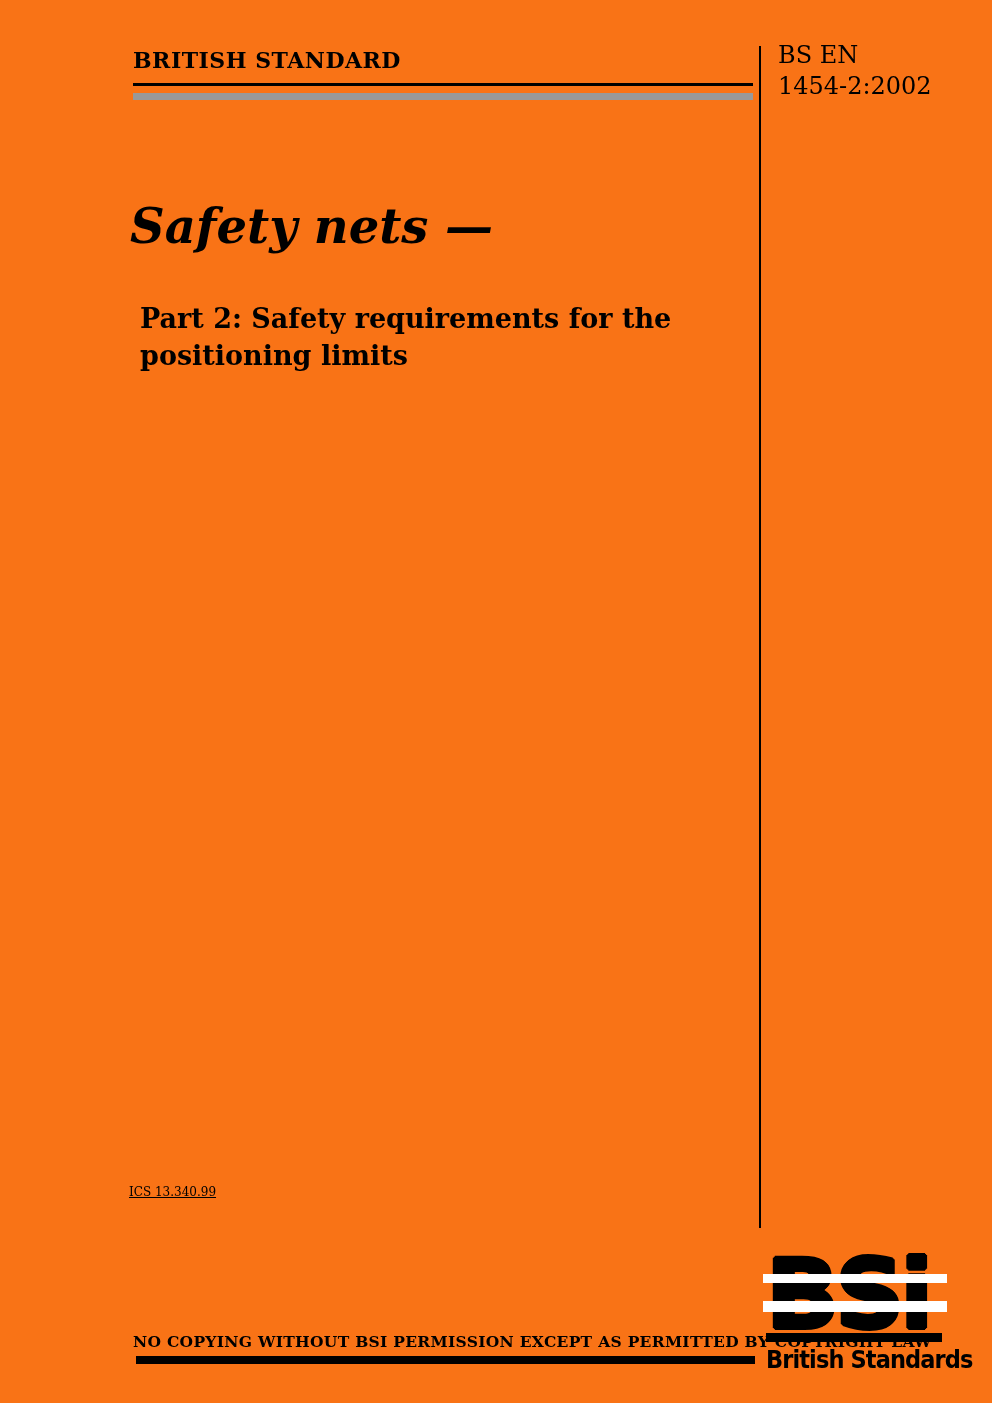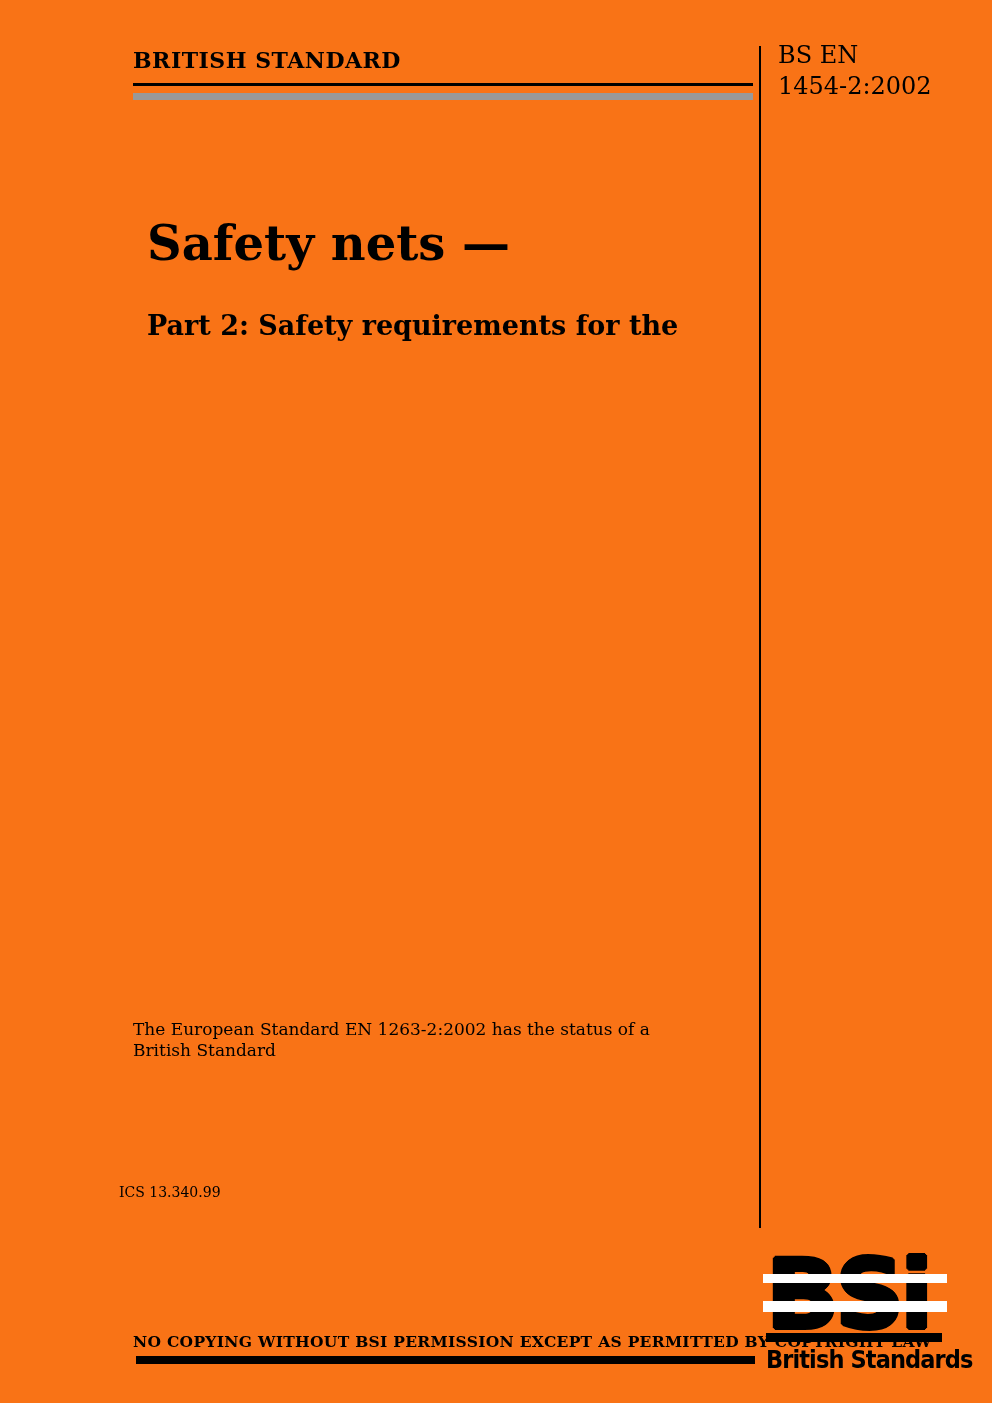--- a/index.html
+++ b/index.html
@@ -60,53 +60,55 @@
     font-weight: normal;
     line-height: 31px;
     white-space: nowrap;
   }
 
   
   .doc-title {
     position: absolute;
     left: 130px;
     top: 202px;
-    margin: 17px;
+    margin: 0;
     font-size: 48px;
     font-weight: bold;
     line-height: 48px;
     white-space: nowrap;
+    font-style: italic;
   }
   .part-title {
     position: absolute;
     left: 132px;
     top: 292px;
-    margin: 15px;
+    margin: 8px;
     font-size: 27px;
     font-weight: bold;
     line-height: 37px;
     white-space: nowrap;
   }
 
   
   .status-note {
     position: absolute;
     left: 133px;
     top: 1019px;
     font-size: 17px;
     line-height: 21px;
     white-space: nowrap;
   }
   .ics-label {
     position: absolute;
-    left: 119px;
+    left: 129px;
     top: 1183px;
-    font-size: 14px;
+    font-size: 12px;
     line-height: 18px;
     white-space: nowrap;
+    text-decoration: underline;
   }
 
   
   .copyright-line {
     position: absolute;
     left: 133px;
     top: 1332px;
     width: 622px;
     text-align: center;
     font-size: 15.5px;
@@ -190,26 +192,23 @@
 
   <div class="standard-ref">
     <div>BS EN</div>
     <div>1454-2:2002</div>
   </div>
 
   <h1 class="doc-title">Safety nets —</h1>
 
   <h2 class="part-title">
     <div>Part 2: Safety requirements for the</div>
+    <div>positioning limits</div>
   </h2>
 
-  <div class="status-note">
-    <div>The European Standard EN 1263-2:2002 has the status of a</div>
-    <div>British Standard</div>
-  </div>
 
   <div class="ics-label">ICS 13.340.99</div>
 
   <div class="copyright-line">NO COPYING WITHOUT BSI PERMISSION EXCEPT AS PERMITTED BY COPYRIGHT LAW</div>
 
   <div class="footer-bar"></div>
 
   <div class="bsi-logo">
     <div class="bsi-letters">BSi</div>
     <div class="bsi-stripe bsi-stripe-1"></div>

